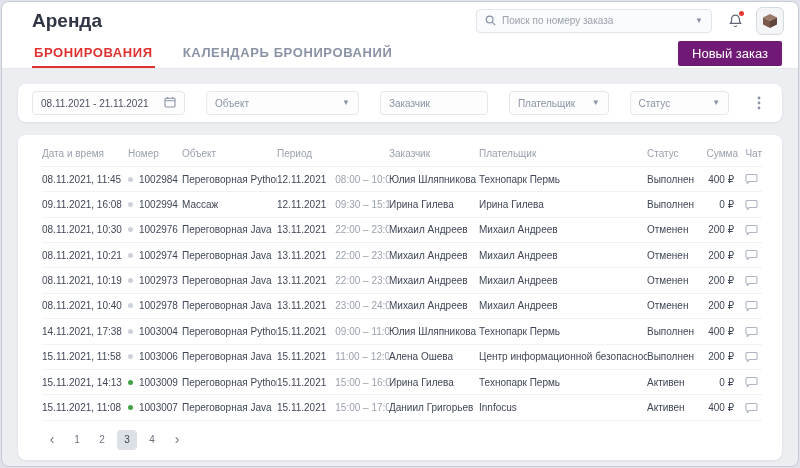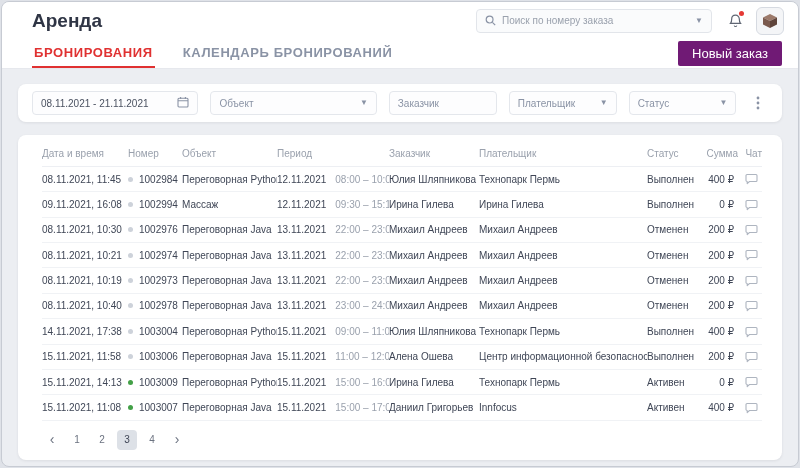--- a/index.html
+++ b/index.html
@@ -60,21 +60,21 @@
     background:#701a75; color:#fff; font-family:inherit; font-size:13px;
     padding:5px 14px; border-radius:2px;
   }
   
   .main { padding:15px 16px 0; }
   .card {
     background:#fff; border-radius:8px;
     box-shadow:0 1px 3px rgba(20,25,40,.08);
   }
   .filters {
-    height:38px; display:flex; align-items:center; gap:12px;
+    height:38px; display:flex; align-items:center; gap:21px;
     padding:0 14px; margin-bottom:13px;
   }
   .field {
     height:24px; border:1px solid #e4e7ec; border-radius:4px; background:#fdfdfe;
     font-size:10px; color:#4a5160; display:flex; align-items:center;
     padding:0 8px; justify-content:space-between; cursor:pointer;
     font-family:inherit;
   }
   .field .ph { color:#8a93a5; }
   .f-date { width:170px; }

